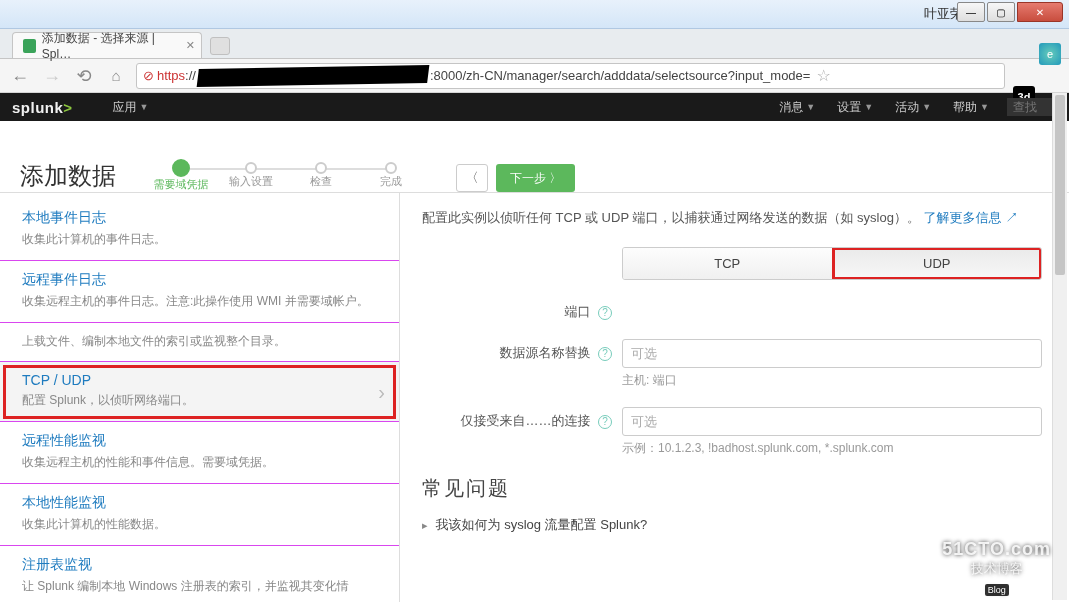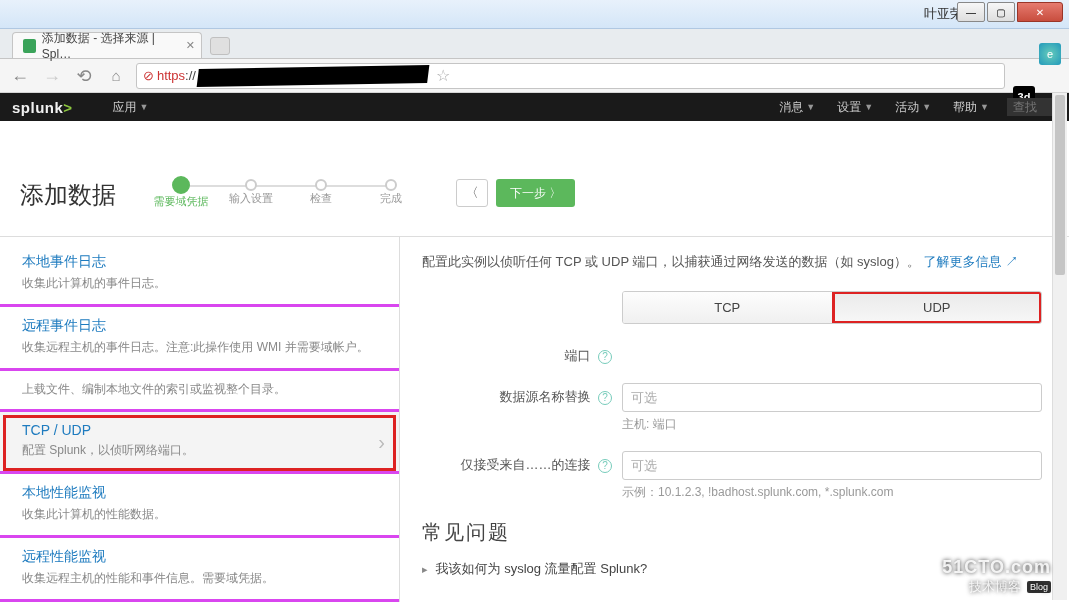--- a/index.html
+++ b/index.html
@@ -35,36 +35,36 @@
     .splunk-bar { height: 28px; background: #1a1a1a; color:#ccc; display:flex; align-items:center; font-size:12px; padding:0 12px; }
     .splunk-logo { font-weight:bold; color:#f0f0f0; font-size:15px; letter-spacing:0.5px; margin-right:18px;}
     .splunk-logo .gt { color:#8cc63f;}
     .bar-left { display:flex; gap:18px; align-items:center;}
     .bar-link { display:flex; align-items:center; gap:3px; padding:0 4px; cursor:pointer;}
     .bar-right { margin-left:auto; display:flex; gap:14px; align-items:center;}
     .search-top { background:#333; border:none; color:#ccc; font-size:12px; padding:2px 6px; width:50px;}
     .caret { font-size:9px; opacity:0.7;}
 
     
-    .wizard-hdr { display:flex; align-items:flex-start; padding: 14px 20px 0 20px; gap: 30px; border-bottom:1px solid #ddd; height:72px;margin-top:44px;}
+    .wizard-hdr { display:flex; align-items:flex-end; padding: 14px 20px 0 20px; gap: 30px; border-bottom:1px solid #ddd; height:72px;}
     .wizard-title { font-size: 24px; color:#333; font-weight:300;}
     .steps { display:flex; align-items:flex-start; gap:0; position:relative;}
     .step { display:flex; flex-direction:column; align-items:center; width:70px; font-size:11px; color:#999; position:relative;}
     .step-dot { width:12px; height:12px; border-radius:50%; background:#fff; border:2px solid #ccc; z-index:2;}
     .step.active .step-dot { width:18px; height:18px; background:#5cb85c; border:2px solid #5cb85c; margin-top:-3px;}
     .step.active span { color:#5cb85c;}
     .step-line { position:absolute; top:6px; left:36px; right:36px; height:2px; background:#ddd; z-index:1;}
     .wiz-btns { display:flex; gap:8px;}
     .btn-prev { width:32px; height:28px; border:1px solid #ccc; background:#fff; border-radius:3px; display:flex; align-items:center; justify-content:center; font-size:13px; color:#555;}
     .btn-next { height:28px; padding:9px 14px; background:#5cb85c; color:#fff; border:none; border-radius:3px; font-size:12px; display:flex; align-items:center; gap:5px;}
 
     
     .main-wrap { display:flex; height: calc(602px - 29px - 30px - 34px - 28px - 72px); }
     .sidebar { width: 400px; border-right:1px solid #ddd; overflow-y:auto; padding-top:6px;}
-    .src-item { padding:10px 22px 12px 22px; border-bottom:3px solid #d946ef; cursor:pointer; position:relative;}
+    .src-item { padding:10px 22px 12px 22px; border-bottom:1px solid #d946ef; cursor:pointer; position:relative;}
     .src-item h4 { font-size:14px; color:#1e7bbf; font-weight:normal; margin-bottom:4px;}
     .src-item p { font-size:12px; color:#888; line-height:1.4;}
     .src-item.active { background:#f4f4f4;}
     .src-item.active .chev { position:absolute; right:14px; top:50%; transform:translateY(-50%); color:#bbb; font-size:20px;}
     .src-item.highlighted { outline:3px solid #d22; outline-offset:-6px;}
 
     .form-pane { flex:1; padding:16px 22px; overflow-y:auto; font-size:13px;}
     .intro { color:#555; margin-bottom:20px;}
     .intro a { color:#1e7bbf; text-decoration:none;}
     .proto-tabs { display:flex; margin:4px 0 18px 200px; width:420px; border:1px solid #ccc; border-radius:3px; overflow:hidden;}
@@ -85,21 +85,21 @@
 
     .faq-title { font-size:20px; color:#444; margin-top:18px; margin-bottom:10px; letter-spacing:2px; font-weight:300;}
     .faq-item { display:flex; align-items:center; gap:8px; font-size:13px; color:#444; padding:4px 0;}
     .faq-item .arr { color:#888; font-size:11px;}
 
     .scrollbar-fake { position:absolute; right:2px; top:93px; bottom:2px; width:15px; background:#f0f0f0; border-left:1px solid #ddd;}
     .scrollbar-thumb { position:absolute; left:2px; right:2px; top:2px; height:180px; background:#c5c5c5; border-radius:2px;}
 
     .watermark { position:absolute; right:18px; bottom:6px; color:rgba(255,255,255,0.85); text-align:right; text-shadow:0 0 4px rgba(0,0,0,0.8); font-family:Arial; pointer-events:none;}
     .watermark .big { font-size:18px; font-weight:bold; letter-spacing:1px; display:flex; align-items:center; gap:4px;}
-    .watermark .sub { font-size:13px; display:flex; align-items:center; justify-content:flex-end; gap:6px;}
+    .watermark .sub { font-size:13px; display:flex; align-items:center; justify-content:flex-end; gap:6px;flex-direction:column;}
     .watermark .blog { background:#333; color:#fff; font-size:9px; padding:1px 3px; border-radius:2px;}
   </style>
 </head>
 <body>
 
 <div class="win-titlebar">
   <span class="win-title-text">叶亚荣</span>
   <div class="win-btns">
     <div class="win-btn">—</div>
     <div class="win-btn">▢</div>
@@ -119,20 +119,21 @@
 <div class="urlbar-row">
   <div class="navbtn">←</div>
   <div class="navbtn" style="opacity:.4">→</div>
   <div class="navbtn">⟲</div>
   <div class="navbtn" style="font-size:15px">⌂</div>
   <div class="urlfield">
     <span style="color:#c33;margin-right:3px">⊘</span>
     <span class="https">https</span>
       <span>://</span>
     <span class="redacted"></span>
+    <span>:8000/zh-CN/manager/search/adddata/selectsource?input_mode=</span>
     <span class="star-icon">☆</span>
   </div>
   <div class="ext-icons">
     <div class="ext-icn ext-green">3d</div>
     <div class="ext-icn ext-blue">e</div>
   </div>
 </div>
 
 <div class="splunk-bar">
   <div class="bar-left">
@@ -202,26 +203,26 @@
     </div>
     <div class="src-item">
         <p>上载文件、编制本地文件的索引或监视整个目录。</p>
     </div>
     <div class="src-item active highlighted">
       <h4>TCP / UDP</h4>
         <p>配置 Splunk，以侦听网络端口。</p>
       <span class="chev">›</span>
     </div>
     <div class="src-item">
+      <h4>远程性能监视</h4>
+        <p>收集远程主机的性能和事件信息。需要域凭据。</p>
+    </div>
+    <div class="src-item">
       <h4>本地性能监视</h4>
         <p>收集此计算机的性能数据。</p>
-    </div>
-    <div class="src-item">
-      <h4>远程性能监视</h4>
-        <p>收集远程主机的性能和事件信息。需要域凭据。</p>
     </div>
     <div class="src-item">
       <h4>注册表监视</h4>
         <p>让 Splunk 编制本地 Windows 注册表的索引，并监视其变化情</p>
     </div>
   </div>
 
   <div class="form-pane">
     <div class="intro">
       <span>配置此实例以侦听任何 TCP 或 UDP 端口，以捕获通过网络发送的数据（如 syslog）。</span>

